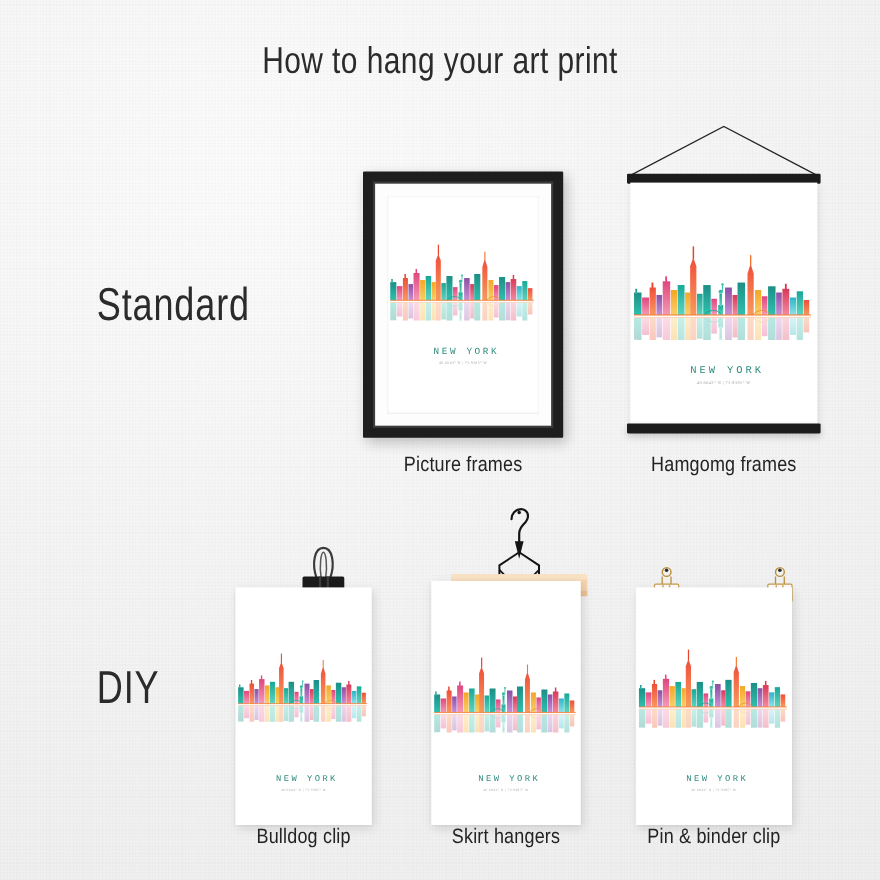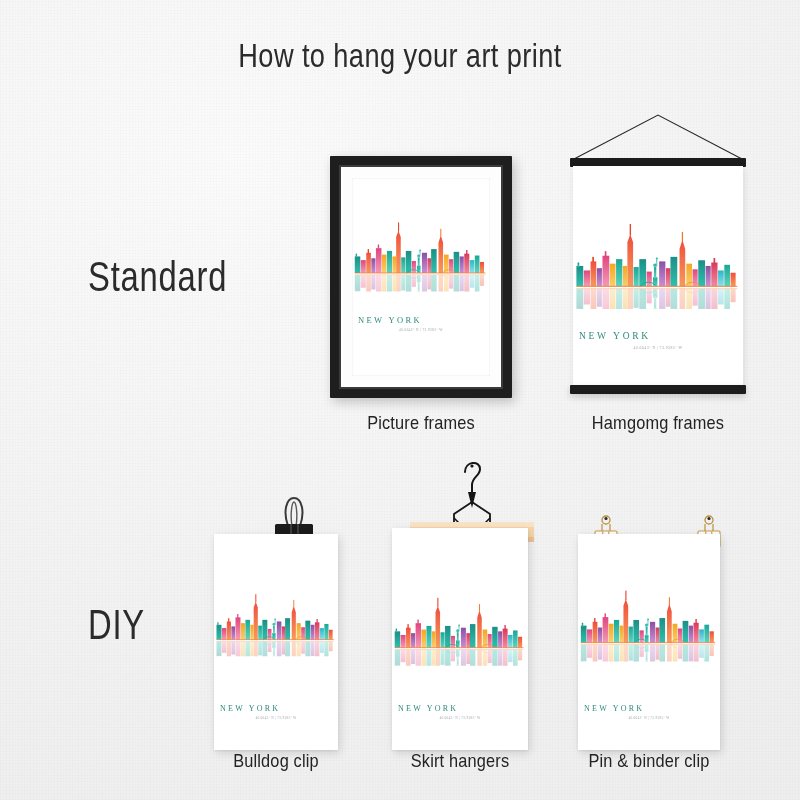--- a/index.html
+++ b/index.html
@@ -46,22 +46,22 @@
   }
 
   
   .poster{position:absolute;background:#ffffff;overflow:hidden;}
   .shadowy{box-shadow:2px 3px 9px rgba(0,0,0,.13), 0 1px 2px rgba(0,0,0,.07);}
 
   .sky-wrap{position:absolute;left:0;right:0;}
   .sky-wrap svg{display:block;width:100%;height:100%;}
 
   .city-name{
-    position:absolute;left:6px;right:0;text-align:left;
-    color:#2e8b7d;font-family:Liberation Serif, serif;
+    position:absolute;left:6px;right:0;text-align:center;
+    color:#2e8b7d;font-family:Liberation Mono, monospace;
     letter-spacing:.28em;
   }
   .city-sub{
     position:absolute;left:0;right:0;text-align:center;
     color:#9aa3a1;font-family:"Liberation Serif",serif;
     letter-spacing:.12em;
   }
 
   
   #picture-frame{

